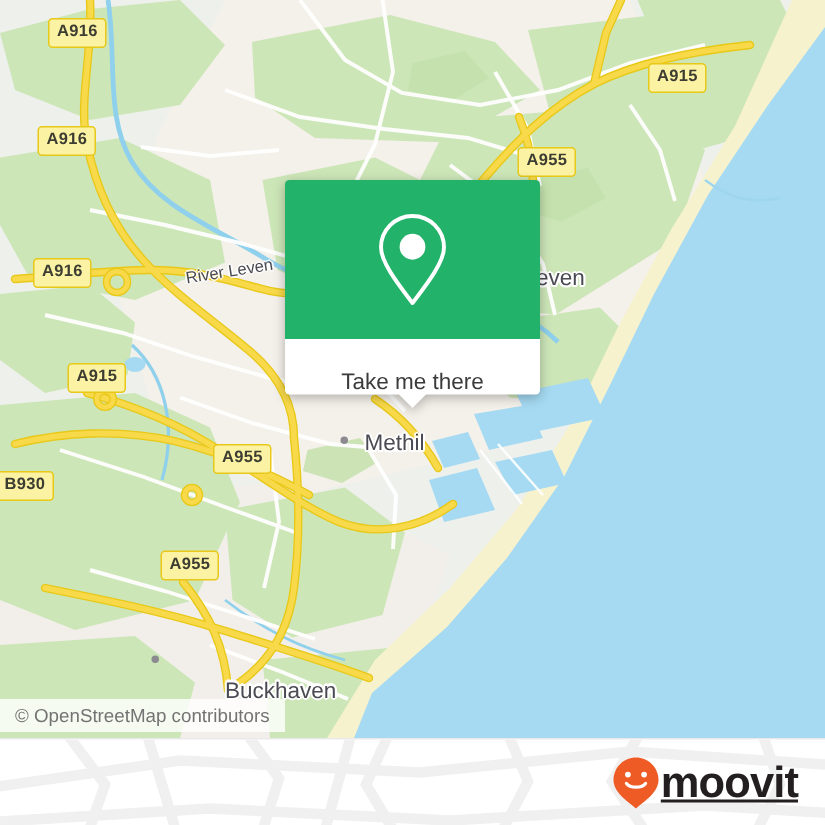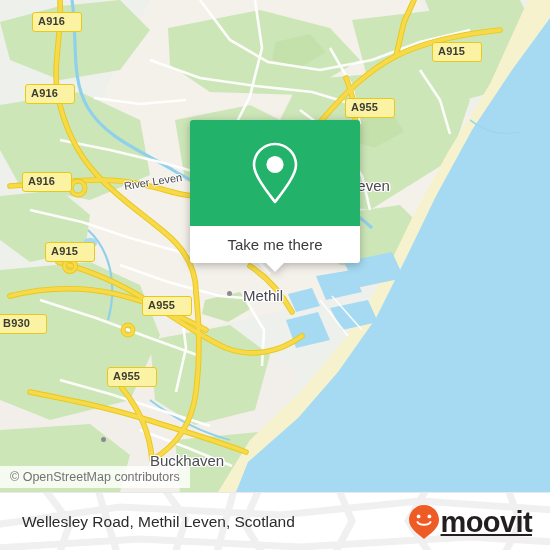--- a/index.html
+++ b/index.html
@@ -38,21 +38,21 @@
   .shield {
     position: absolute;
     background: #fbf3a3;
     border: 1.6px solid #e8c818;
     border-radius: 3px;
     color: #3c3c32;
     font-size: 11px;
     font-weight: bold;
     letter-spacing: .2px;
     line-height: 1;
-    padding: 3px 16px 4px 5px;
+    padding: 3px 5px 4px 5px;
     white-space: nowrap;
     font-family: "Liberation Sans", sans-serif;
   }
 
   .place-label {
     position: absolute;
     color: #4a4a52;
     font-size: 15px;
     white-space: nowrap;
     font-family: "Liberation Sans", sans-serif;
@@ -98,21 +98,21 @@
     display: flex;
     align-items: center;
     justify-content: center;
   }
   #callout-foot {
     position: relative;
     height: 37px;
     background: #ffffff;
     border-radius: 0 0 3px 3px;
     display: flex;
-    align-items: center;
+    align-items: flex-end;
     justify-content: center;
   }
   #callout-foot-label {
     color: #3b3b3b;
     font-size: 15px;
     font-family: "Liberation Sans", sans-serif;
   }
   #callout-tail {
     position: absolute;
     left: 50%;
@@ -371,23 +371,20 @@
         <path d="M160,-10 L186,26 L172,70"></path>
         <path d="M262,-10 L244,30 L268,70"></path>
         <path d="M336,-10 L352,28 L330,70"></path>
         <path d="M430,-10 L408,28 L436,70"></path>
         <path d="M506,-10 L520,30 L500,70"></path>
         <path d="M96,-10 L120,70"></path>
         <path d="M214,70 L236,-10"></path>
       </g>
     </svg>
 
-    <div id="footer-address">
-      <span>Wellesley Road, Methil Leven, Scotland</span>
-    </div>
 
     <div id="footer-logo">
       <svg width="32" height="36" viewBox="0 0 32 36">
         <path d="M16 1 C7.7 1 1 7.7 1 16 C1 24 10 30 16 35 C22 30 31 24 31 16 C31 7.7 24.3 1 16 1 Z" fill="#ef5b25"></path>
         <circle cx="10.6" cy="12.4" r="1.9" fill="#ffffff"></circle>
         <circle cx="21.4" cy="12.4" r="1.9" fill="#ffffff"></circle>
         <path d="M9.6 18.2 C11.8 21.6 20.2 21.6 22.4 18.2" fill="none" stroke="#ffffff" stroke-width="2.1" stroke-linecap="round"></path>
       </svg>
       <span id="moovit-wordmark">moovit</span>
     </div>

